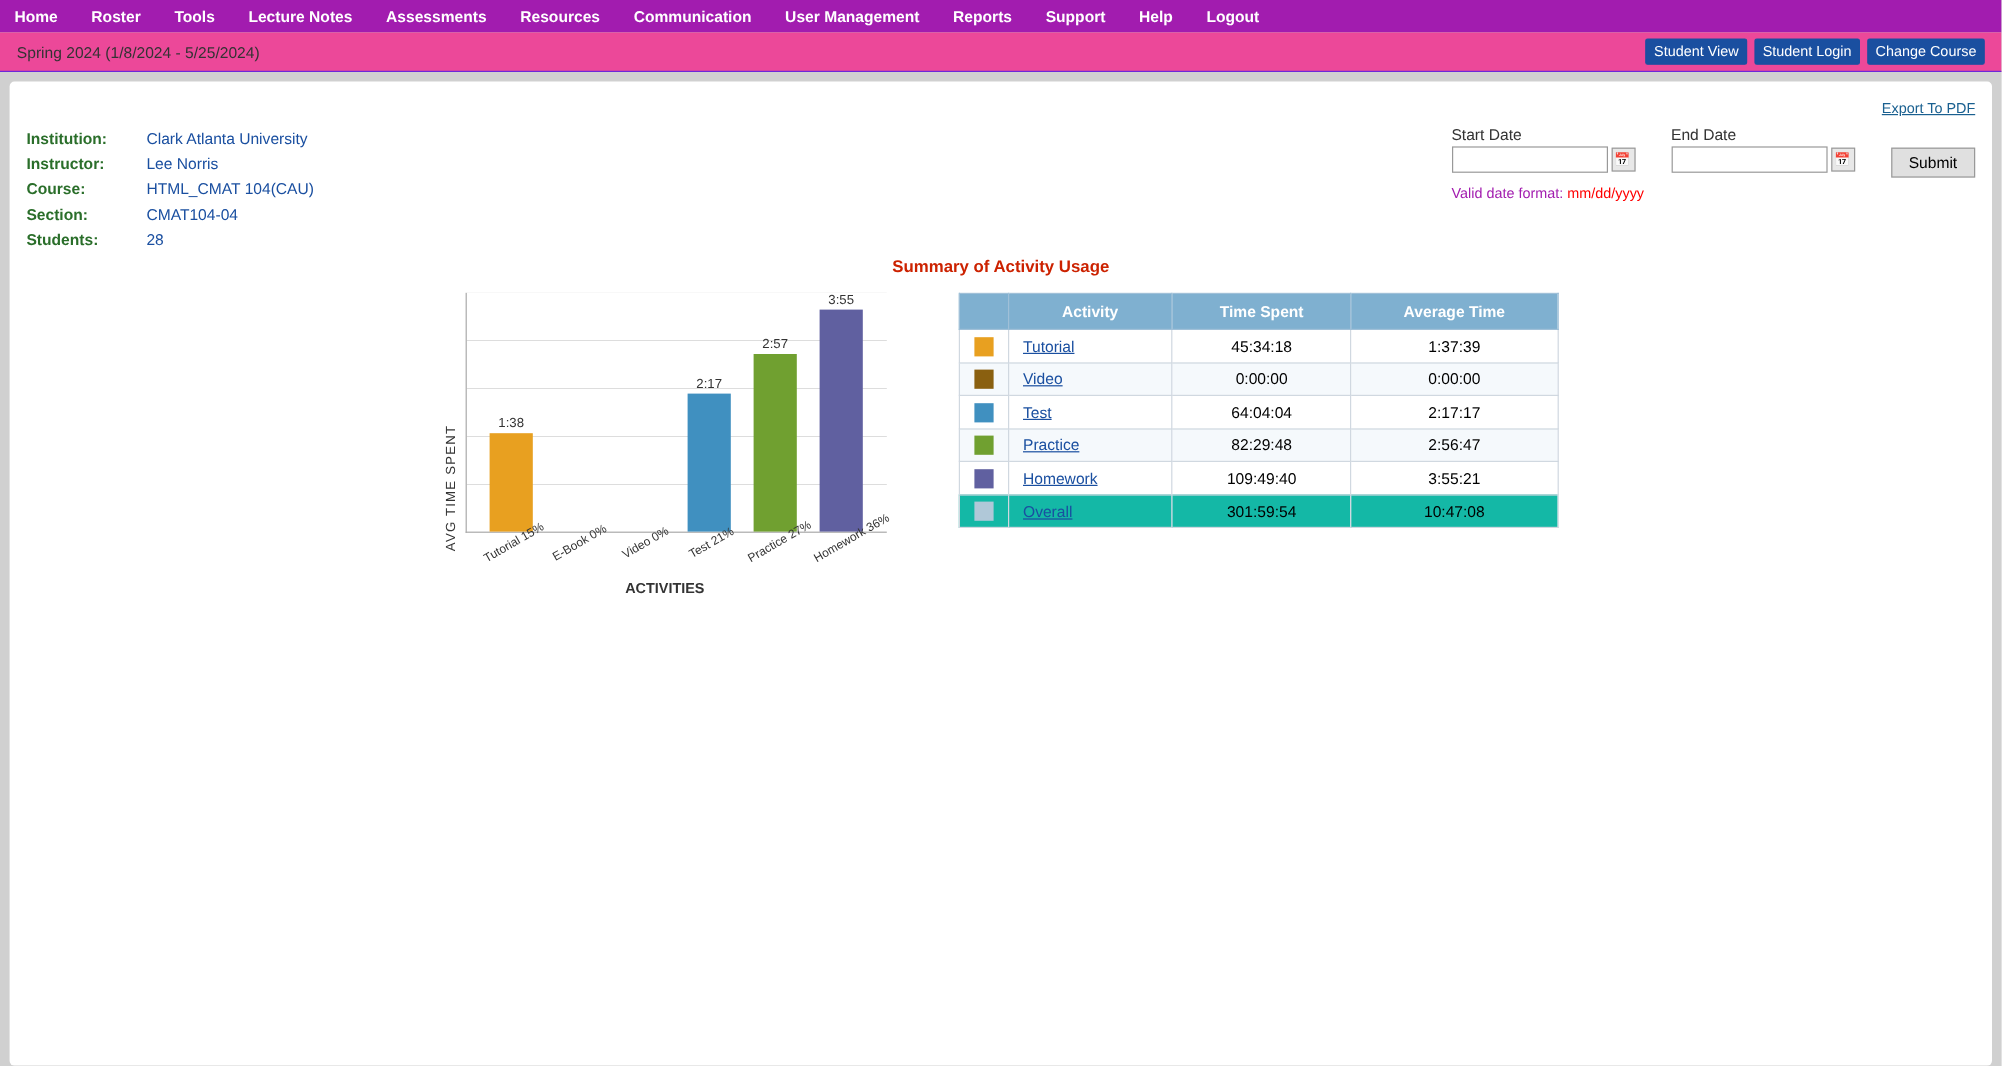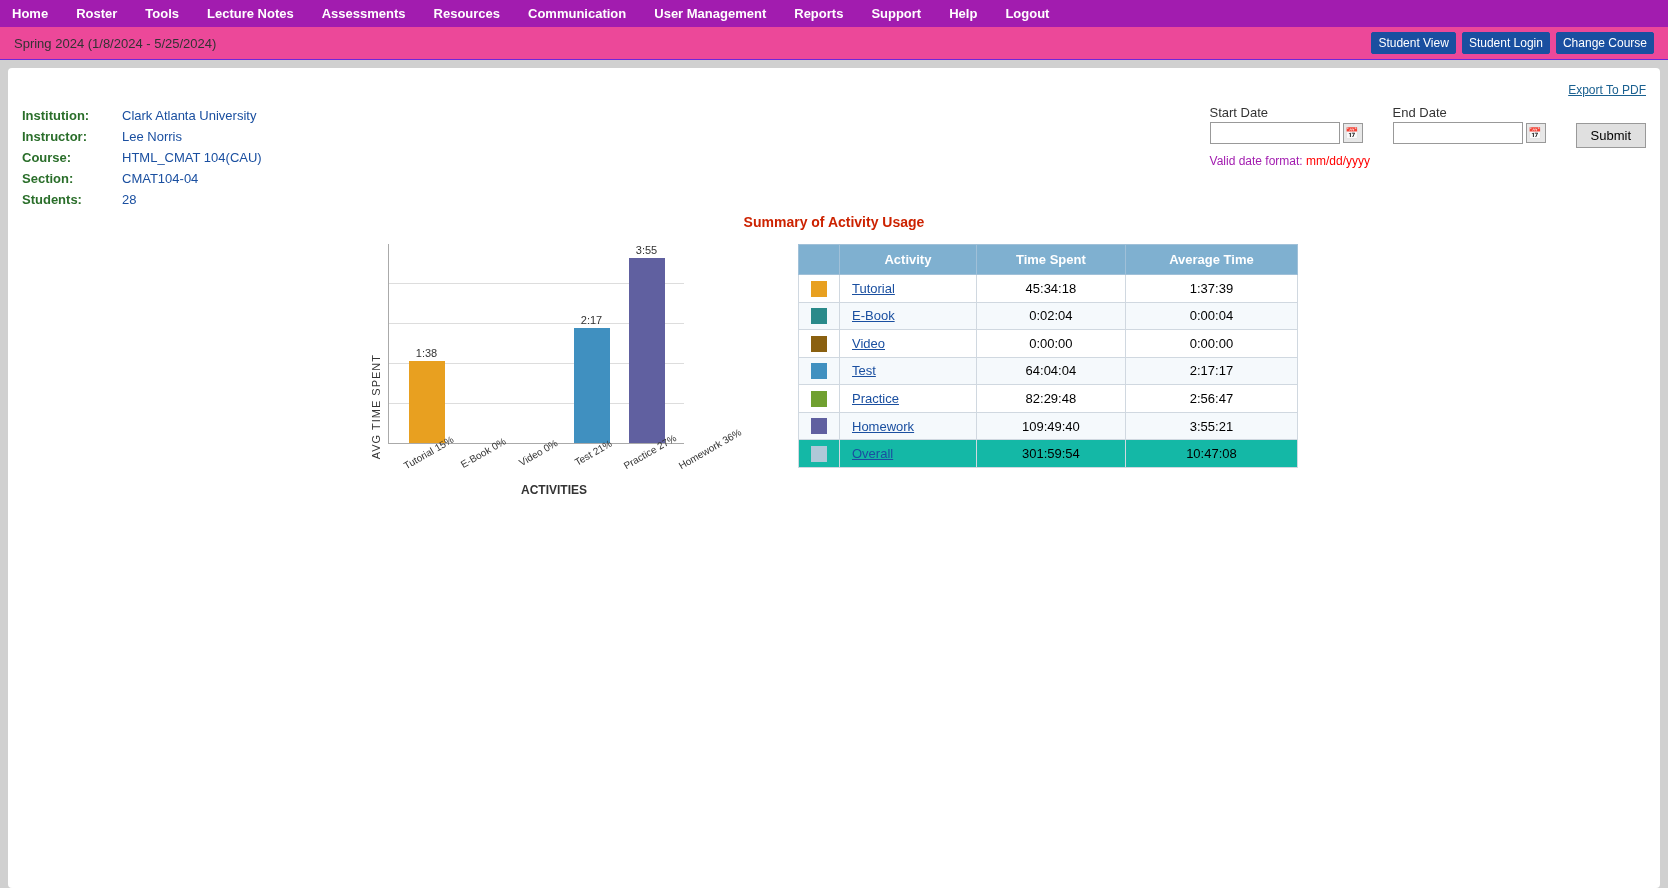--- a/index.html
+++ b/index.html
@@ -382,20 +382,24 @@
                 </div>
                 <div class="bar-item">
                   <div class="bar-value-label" style="visibility: hidden;">0:0</div>
                   <div class="bar" style="height: 0px; background: rgb(138, 96, 16);"></div>
                 </div>
                 <div class="bar-item">
                   <div class="bar-value-label">2:17</div>
                   <div class="bar" style="height: 115px; background: rgb(64, 144, 192);"></div>
                 </div>
                 <div class="bar-item">
+                  <div class="bar-value-label">2:57</div>
+                  <div class="bar" style="height: 148px; background: rgb(112, 160, 48);"></div>
+                </div>
+                <div class="bar-item">
                   <div class="bar-value-label">3:55</div>
                   <div class="bar" style="height: 196px; background: rgb(96, 96, 160);"></div>
                 </div>
               </div>
             <div style="display:flex; gap:0; padding:0 10px;" id="x-labels-row">
             <div class="bar-x-label" style="width: 55px;">Tutorial 15%</div>
                 <div class="bar-x-label" style="width: 55px;">E-Book 0%</div>
                 <div class="bar-x-label" style="width: 55px;">Video 0%</div>
                 <div class="bar-x-label" style="width: 55px;">Test 21%</div>
                 <div class="bar-x-label" style="width: 55px;">Practice 27%</div>
@@ -417,26 +421,20 @@
             </tr>
           </thead>
           <tbody id="activity-tbody">
           <tr>
                 <td><span class="color-swatch" style="background: rgb(232, 160, 32);"></span></td>
                 <td><a href="#">Tutorial</a></td>
                 <td>45:34:18</td>
                 <td>1:37:39</td>
               </tr>
               <tr>
-                <td><span class="color-swatch" style="background: rgb(42, 138, 138);"></span></td>
-                <td><a href="#">E-Book</a></td>
-                <td>0:02:04</td>
-                <td>0:00:04</td>
-              </tr>
-              <tr>
                 <td><span class="color-swatch" style="background: rgb(138, 96, 16);"></span></td>
                 <td><a href="#">Video</a></td>
                 <td>0:00:00</td>
                 <td>0:00:00</td>
               </tr>
               <tr>
                 <td><span class="color-swatch" style="background: rgb(64, 144, 192);"></span></td>
                 <td><a href="#">Test</a></td>
                 <td>64:04:04</td>
                 <td>2:17:17</td>

